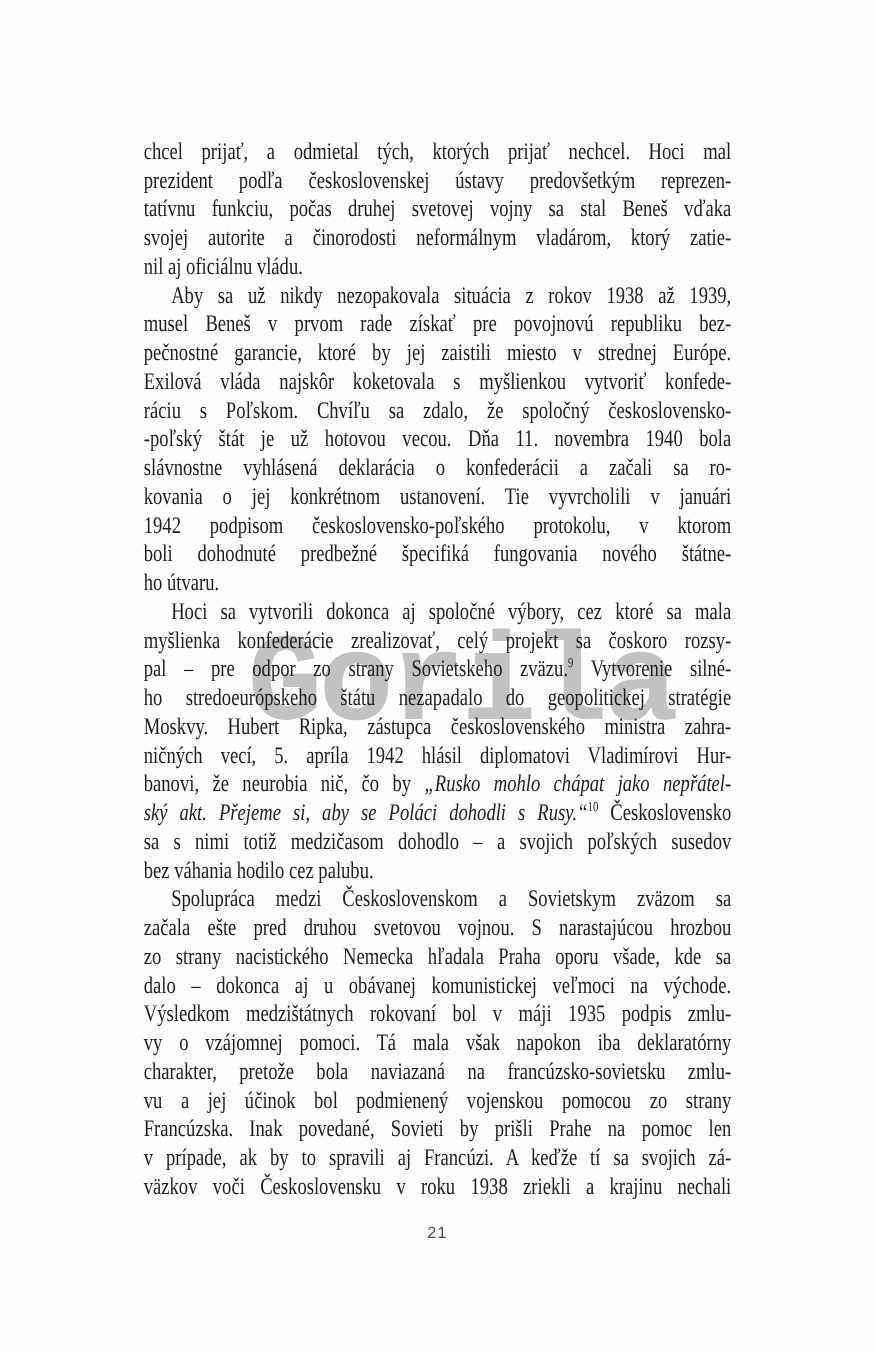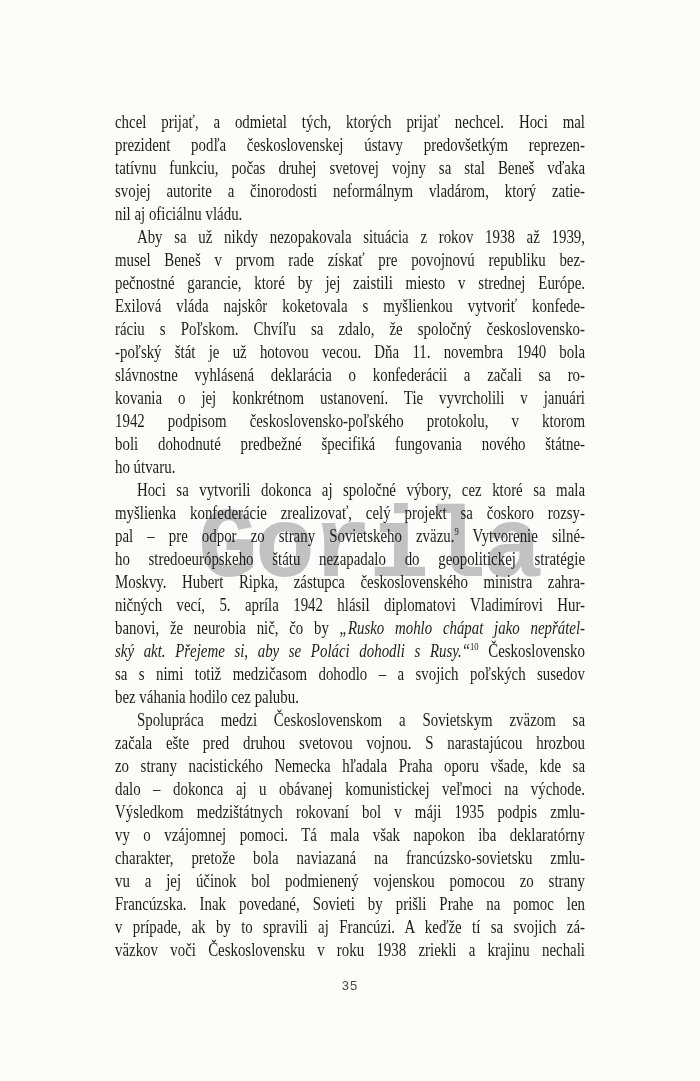--- a/index.html
+++ b/index.html
@@ -119,14 +119,14 @@
         <div class="line"><span>dalo – dokonca aj u obávanej komunistickej veľmoci na východe.</span></div>
         <div class="line"><span>Výsledkom medzištátnych rokovaní bol v máji 1935 podpis zmlu-</span></div>
         <div class="line"><span>vy o vzájomnej pomoci. Tá mala však napokon iba deklaratórny</span></div>
         <div class="line"><span>charakter, pretože bola naviazaná na francúzsko-sovietsku zmlu-</span></div>
         <div class="line"><span>vu a jej účinok bol podmienený vojenskou pomocou zo strany</span></div>
         <div class="line"><span>Francúzska. Inak povedané, Sovieti by prišli Prahe na pomoc len</span></div>
         <div class="line"><span>v prípade, ak by to spravili aj Francúzi. A keďže tí sa svojich zá-</span></div>
         <div class="line"><span>väzkov voči Československu v roku 1938 zriekli a krajinu nechali</span></div>
       </div>
     </div>
-  <div class="pagenum">35</div>
+  <div class="pagenum">21</div>
 </div>
 
 </body></html>

